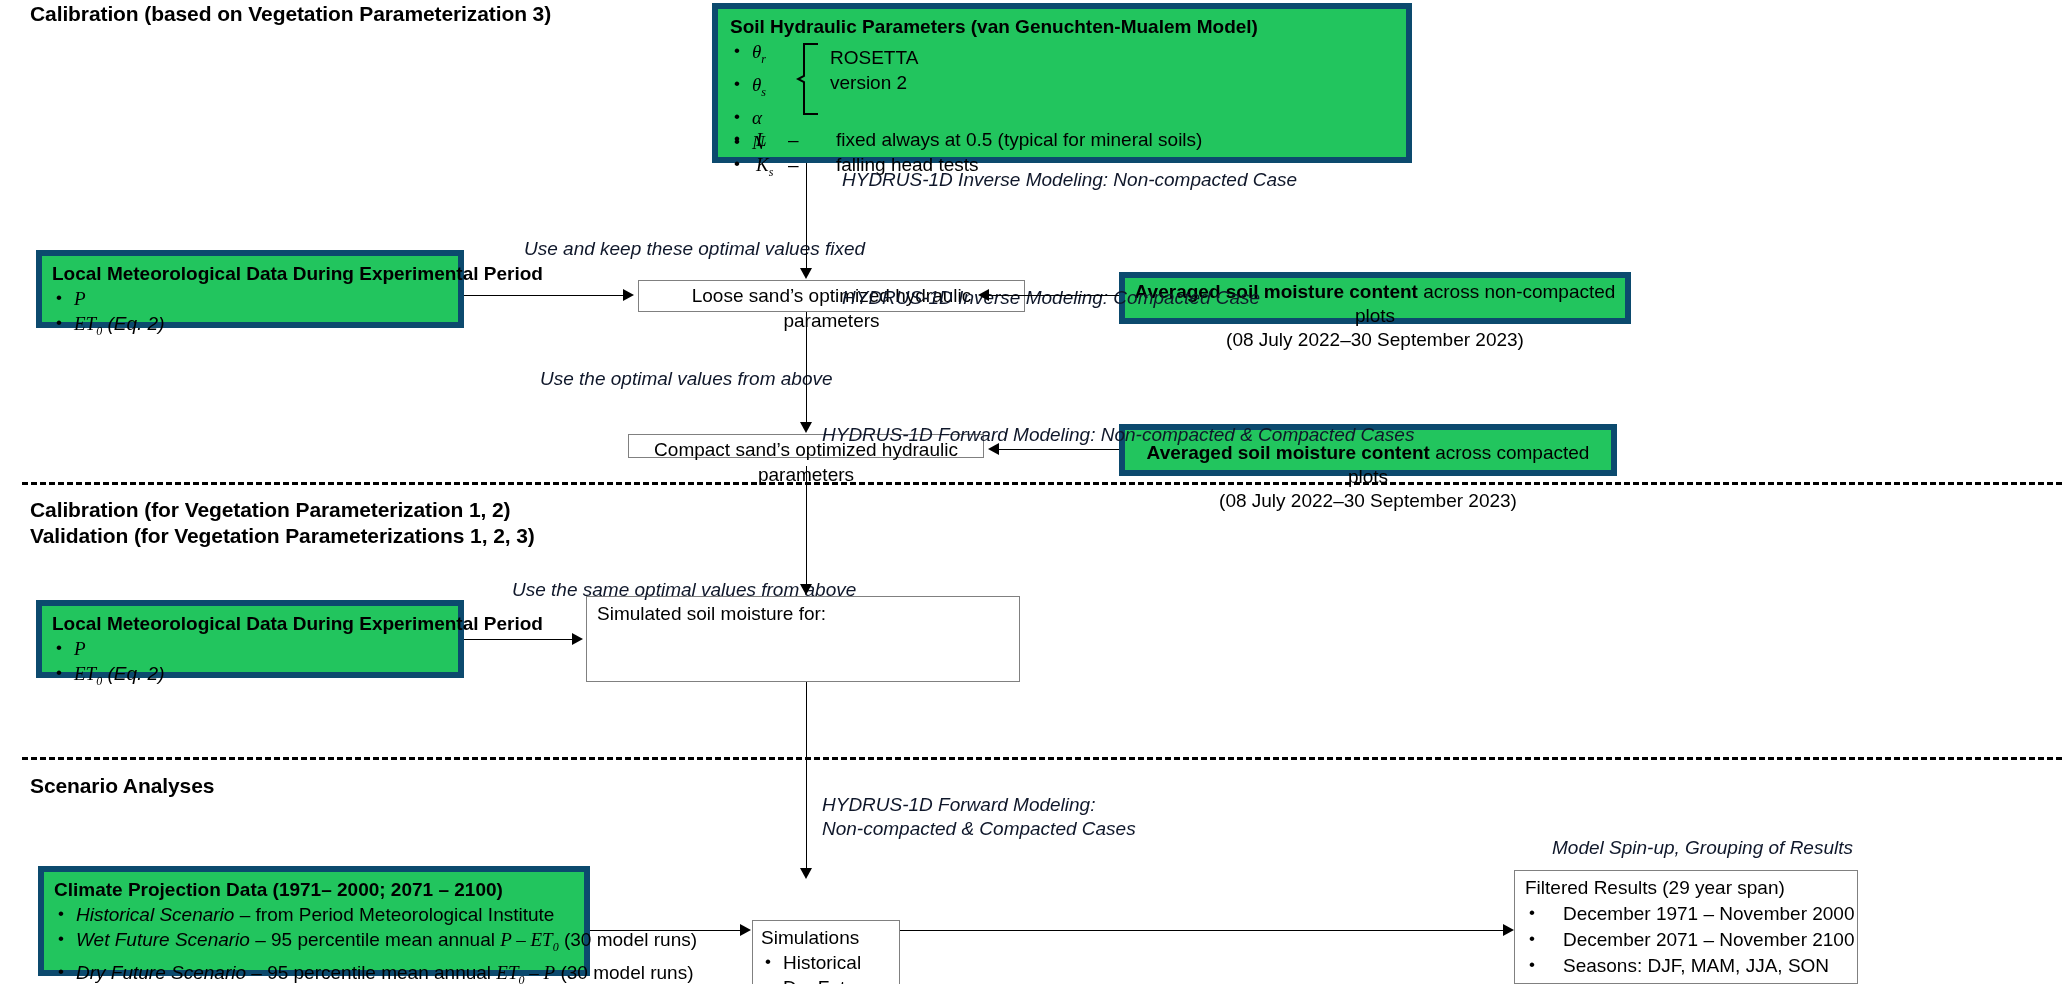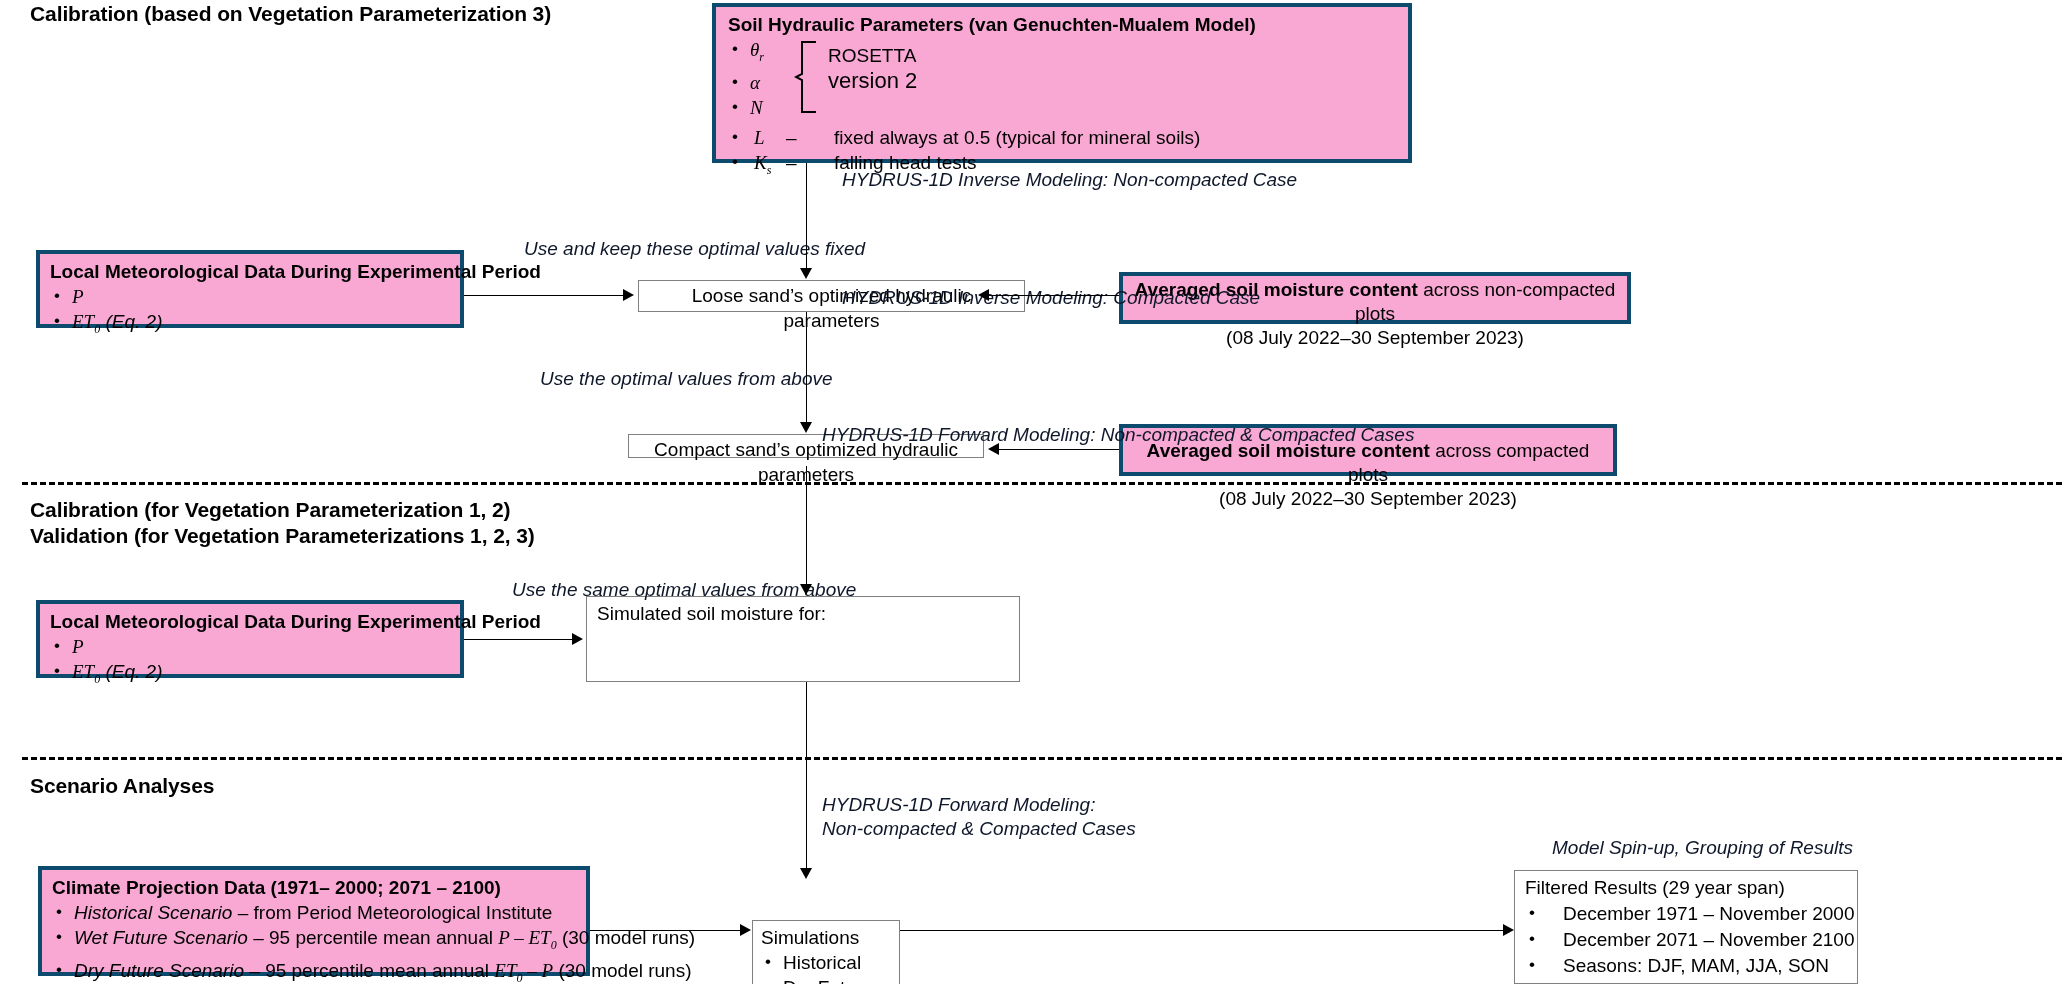--- a/index.html
+++ b/index.html
@@ -28,22 +28,22 @@
 
   .box {
     position: absolute;
     border: 1px solid #808080;
     background: #ffffff;
     font-size: 19px;
     line-height: 25px;
     padding: 4px 10px;
   }
   .box.blue {
-    background: #f9a8d4;
-    border: 4px solid #0c4a6e;
+    background: #22c55e;
+    border: 6px solid #0c4a6e;
   }
   .box .hd { font-weight: bold; white-space: nowrap; }
   .box ul {
     margin: 0; padding: 0; list-style: none;
   }
   .box li {
     position: relative;
     padding-left: 22px;
     white-space: nowrap;
   }
@@ -99,29 +99,30 @@
 
   <div class="section-title abs" style="left:30px; top:773px;">Scenario Analyses</div>
 
   <div class="dashdivider" style="left:22px; top:482px; width:2040px;"></div>
   <div class="dashdivider" style="left:22px; top:757px; width:2040px;"></div>
 
   <div class="box blue" style="left:712px; top:3px; width:700px; height:160px; padding:5px 12px;">
     <div class="hd">Soil Hydraulic Parameters (van Genuchten-Mualem Model)</div>
     <ul>
       <li><span class="mi">θ<sub>r</sub></span></li>
+      <li><span class="mi">θ<sub>s</sub></span></li>
       <li><span class="mi">α</span></li>
       <li><span class="mi">N</span></li>
     </ul>
 
     <svg class="brace" style="left:78px; top:33px;" width="26" height="74" viewBox="0 0 26 74">
       <path d="M22 2 L8 2 L8 34 L2 37 L8 40 L8 72 L22 72" fill="none" stroke="#000" stroke-width="2"></path>
     </svg>
     <div class="abs" style="left:112px; top:36px; font-size:19px;">ROSETTA</div>
-    <div class="abs" style="left:112px; top:61px; font-size:22px;">version 2</div>
+    <div class="abs" style="left:112px; top:61px; font-size:19px;">version 2</div>
 
     <div class="abs" style="left:12px; top:118px; font-size:19px;">
       <span style="position:absolute; left:4px; top:-1px; font-size:17px;">•</span>
       <span class="mi" style="position:absolute; left:26px;">L</span>
       <span style="position:absolute; left:58px;">–</span>
       <span style="position:absolute; left:106px; white-space:nowrap;">fixed always at 0.5 (typical for mineral soils)</span>
     </div>
     <div class="abs" style="left:12px; top:143px; font-size:19px;">
       <span style="position:absolute; left:4px; top:-1px; font-size:17px;">•</span>
       <span class="mi" style="position:absolute; left:26px;">K<sub>s</sub></span>

